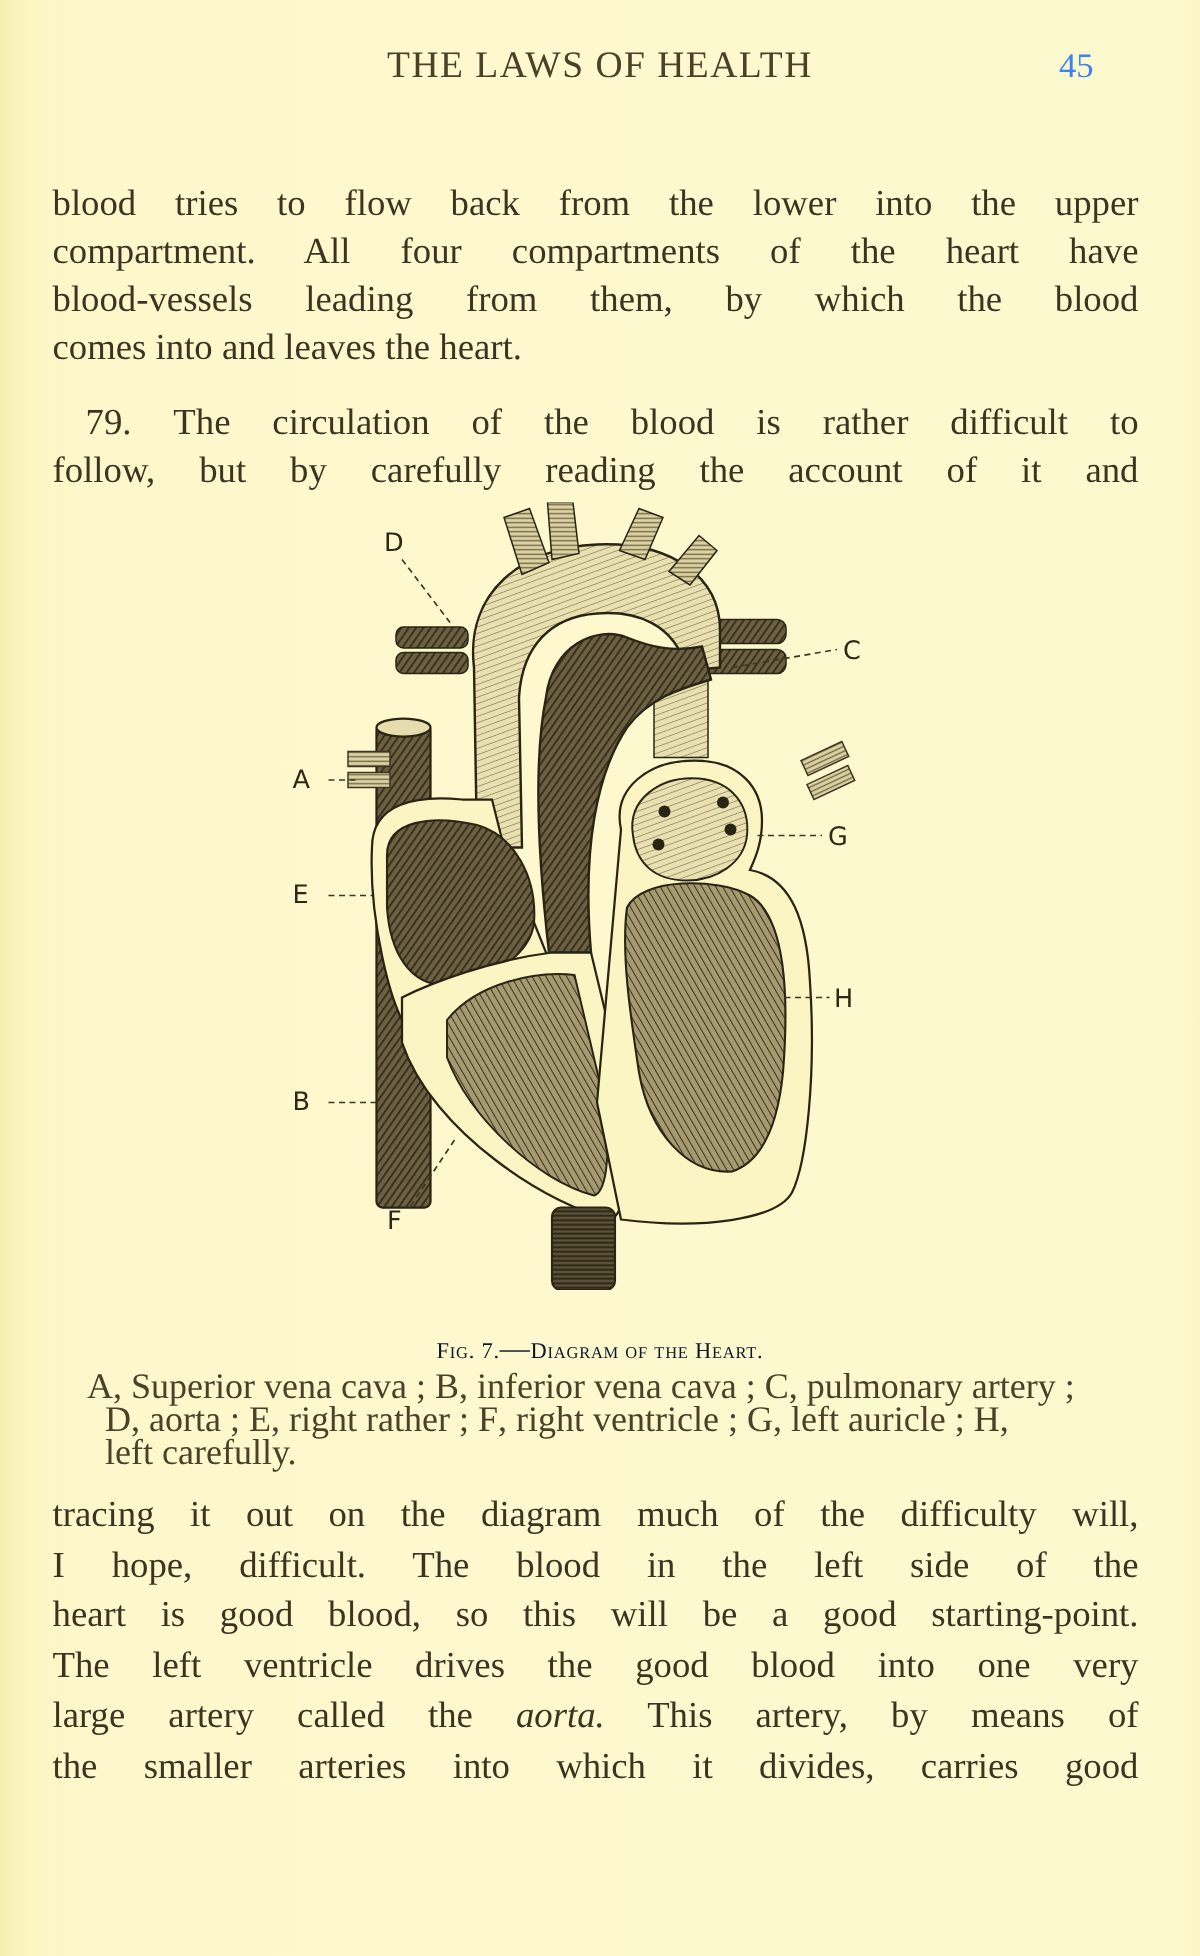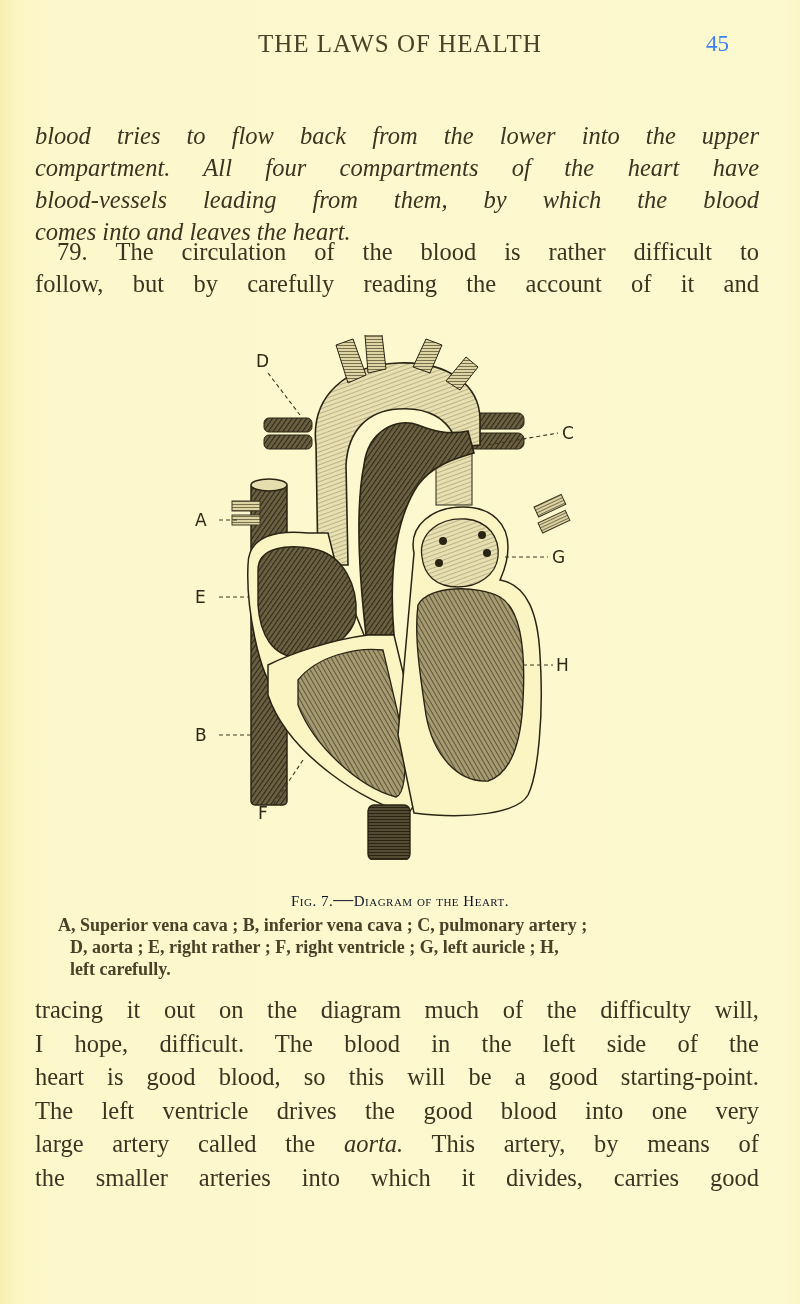--- a/index.html
+++ b/index.html
@@ -24,38 +24,38 @@
     position: absolute; left: 706px; top: 1px; font-size: 23px; color: #3b82f6;
   }
 
   .para {
     position: absolute; left: 35px; width: 724px;
     font-size: 24.5px; line-height: 32px; color: #3b3421;
     text-align: justify; text-align-last: left;
   }
   .para .line { display: block; white-space: nowrap; text-align-last: justify; text-align: justify; }
   .para .line.last { text-align-last: left; }
-  .para1 { top: 120px; font-style: italic; }
-  .para2 { top: 236px; }
+  .para1 { top: 120px; }
+  .para2 { top: 266px; }
   .para3 { top: 993px; }
   .para3 .line { line-height: 33.5px; }
 
   .figure {
     position: absolute; left: 218px; top: 335px; width: 390px; height: 525px;
   }
   .figure svg { width: 100%; height: 100%; }
 
   .fig-title {
     position: absolute; top: 888px; left: 0; width: 800px; text-align: center;
     font-size: 20px; color: #0f172a; letter-spacing: 0.5px;
   }
   .fig-title .sc { font-size: 15px; }
   .legend {
     position: absolute; left: 58px; top: 914px; width: 700px;
-    font-size: 18px; line-height: 22px; color: #4a4128; font-weight: bold;
+    font-size: 24px; line-height: 22px; color: #4a4128;
   }
   .legend .line { display: block; white-space: nowrap; }
   .legend .indent { padding-left: 12px; }
   .sc { font-variant: small-caps; }
   em { font-style: italic; margin-top: 20px; }
 </style>
 </head>
 <body>
 
 <div class="page">

